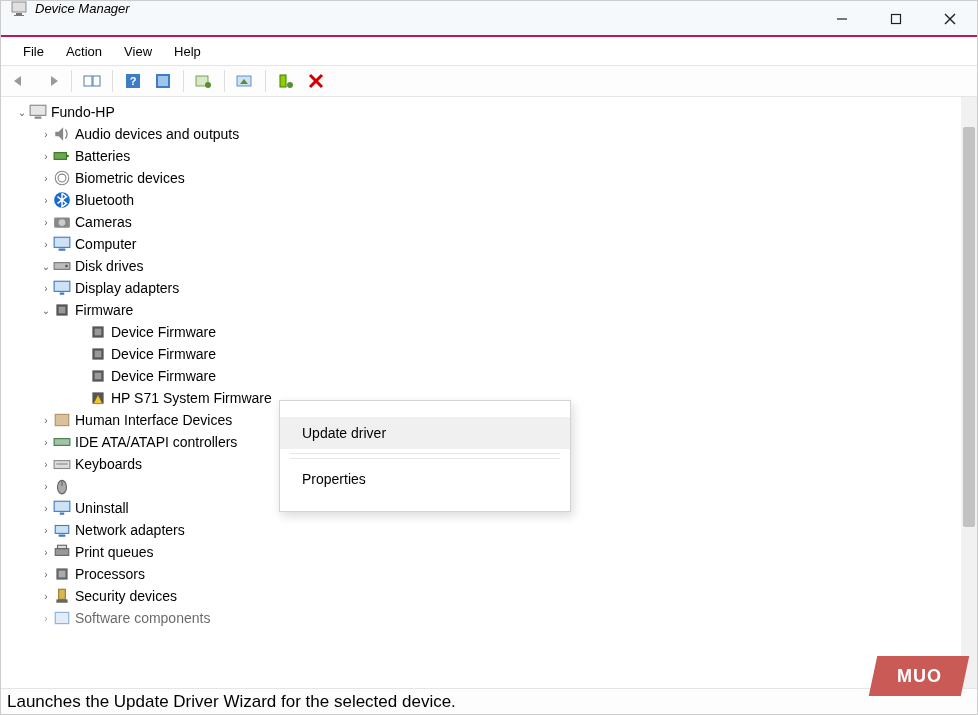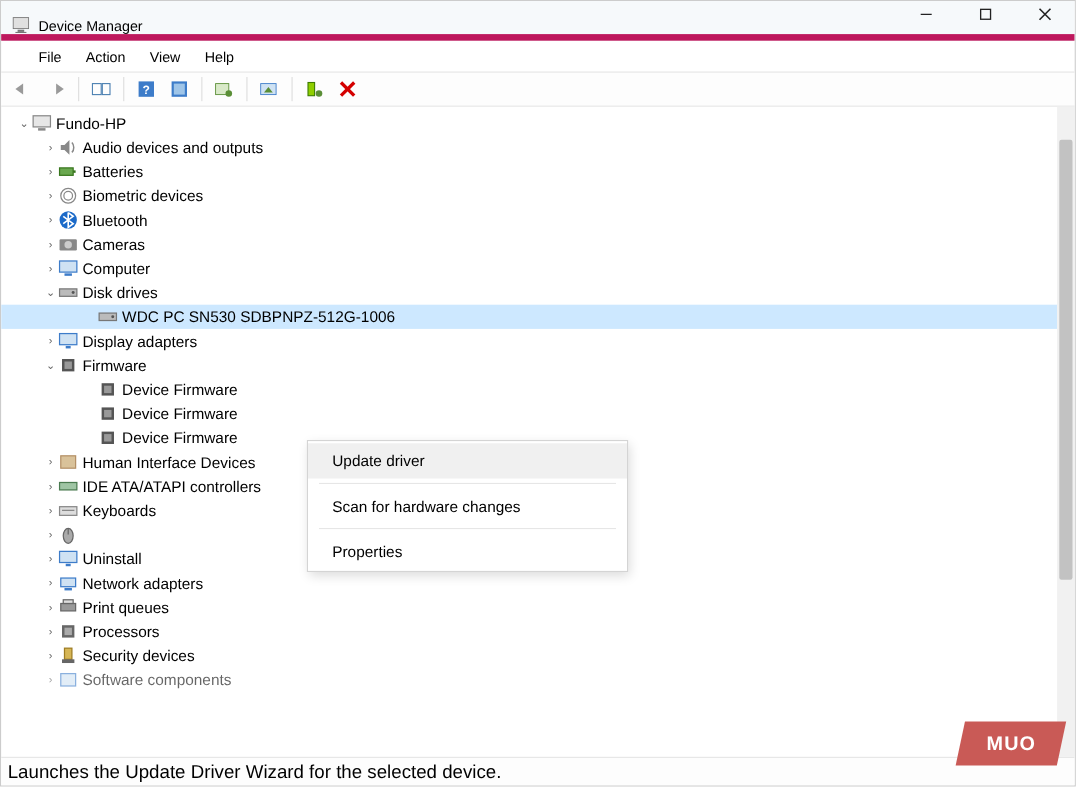--- a/index.html
+++ b/index.html
@@ -12,24 +12,25 @@
     width: 978px;
     height: 715px;
     overflow: hidden;
     border: 1px solid #ccc;
     position: relative;
   }
   
   .titlebar {
     height: 36px;
     display: flex;
-    align-items: flex-end;
+    align-items: flex-start;
     padding-left: 10px;
     background: #f6f9fb;
-    border-bottom: 6px solid #be185d;
+    border-bottom: 2px solid #be185d;
+    font-style: italic;
   }
   .titlebar .app-icon {
     width: 16px; height: 16px;
     margin-right: 8px;
   }
   .title-text { font-size: 13px; }
   .win-controls {
     margin-left: auto;
     display: flex;
   }
@@ -38,21 +39,21 @@
     display: flex; align-items: center; justify-content: center;
     font-size: 14px;
     color: #222;
   }
   .win-btn svg { width:12px; height:12px; }
   
   .menubar {
     height: 28px;
     display: flex;
     align-items: center;
-    padding-left: 24px;
+    padding-left: 12px;
     gap: 2px;
     font-size: 13px;
   }
   .menu-item { padding: 4px 10px; }
   
   .toolbar {
     height: 32px;
     border-top: 1px solid #e5e5e5;
     border-bottom: 1px solid #e5e5e5;
     display: flex; align-items: center;
@@ -116,21 +117,21 @@
     background: #cde8ff;
   }
   
   .ctxmenu {
     position: absolute;
     left: 278px; top: 303px;
     width: 292px;
     background: #fff;
     border: 1px solid #d4d4d4;
     box-shadow: 2px 4px 10px rgba(0,0,0,0.15);
-    padding: 2px 0;
+    padding: 16px 0;
     z-index: 50;
   }
   .ctx-item {
     height: 32px;
     display:flex; align-items:center;
     padding: 0 22px;
     font-size: 14px;
   }
   .ctx-item.hover { background: #f0f0f0; }
   .ctx-item.default { font-weight: 400; }
@@ -342,30 +343,20 @@
       <span class="expander">⌄</span>
       <span class="icon">
           <svg viewBox="0 0 16 16">
             <rect x="1" y="5" width="14" height="6" fill="#bbb" stroke="#777"></rect>
             <circle cx="12" cy="8" r="1.2" fill="#555"></circle>
           </svg>
         </span>
       <span class="tree-label">Disk drives</span>
     </div>
 
-    <div class="node lvl2 selected">
-      <span class="expander"></span>
-      <span class="icon">
-          <svg viewBox="0 0 16 16">
-            <rect x="1" y="5" width="14" height="6" fill="#bbb" stroke="#777"></rect>
-            <circle cx="12" cy="8" r="1.2" fill="#555"></circle>
-          </svg>
-        </span>
-      <span class="tree-label">WDC PC SN530 SDBPNPZ-512G-1006</span>
-    </div>
 
 
     <div class="node lvl1">
       <span class="expander">›</span>
       <span class="icon">
           <svg viewBox="0 0 16 16">
             <rect x="1" y="2" width="14" height="9" fill="#cfe2f3" stroke="#3d7cc9"></rect>
             <rect x="6" y="12" width="4" height="2" fill="#3d7cc9"></rect>
           </svg>
         </span>
@@ -405,20 +396,30 @@
     </div>
     <div class="node lvl2">
       <span class="expander"></span>
       <span class="icon">
           <svg viewBox="0 0 16 16">
             <rect x="3" y="3" width="10" height="10" fill="#555"></rect>
             <rect x="5" y="5" width="6" height="6" fill="#999"></rect>
           </svg>
         </span>
       <span class="tree-label">Device Firmware</span>
+    </div>
+    <div class="node lvl2">
+      <span class="expander"></span>
+      <span class="icon">
+          <svg viewBox="0 0 16 16">
+            <rect x="3" y="3" width="10" height="10" fill="#555"></rect>
+            <path d="M8 5 L12 13 L4 13 Z" fill="#f1c232" stroke="#7f6000" stroke-width="0.5"></path>
+          </svg>
+        </span>
+      <span class="tree-label">HP S71 System Firmware</span>
     </div>
 
     <div class="node lvl1">
       <span class="expander">›</span>
       <span class="icon">
           <svg viewBox="0 0 16 16">
             <rect x="2" y="3" width="12" height="10" fill="#d9c29a" stroke="#b49066"></rect>
           </svg>
         </span>
       <span class="tree-label">Human Interface Devices</span>
@@ -522,21 +523,20 @@
 
   </div>
 
   <div class="scrollbar">
     <div class="scrollbar-thumb"></div>
   </div>
 
   <div class="ctxmenu">
     <div class="ctx-item hover">Update driver</div>
     <div class="ctx-sep"></div>
-    <div class="ctx-item">Scan for hardware changes</div>
     <div class="ctx-sep"></div>
     <div class="ctx-item default">Properties</div>
   </div>
 </div>
 
 <div class="statusbar">
   <span>Launches the Update Driver Wizard for the selected device.</span>
 </div>
 
 <div class="watermark">

